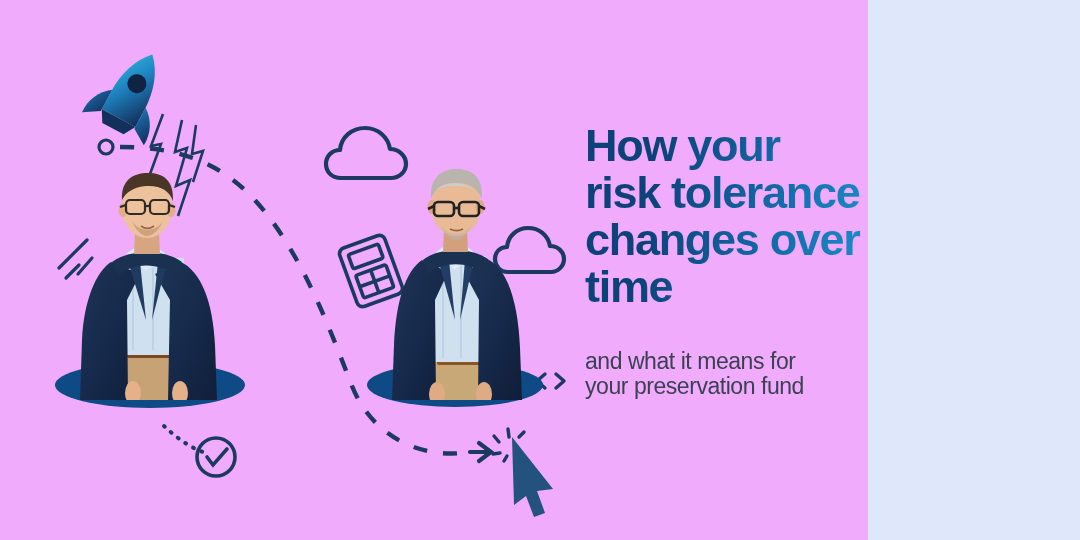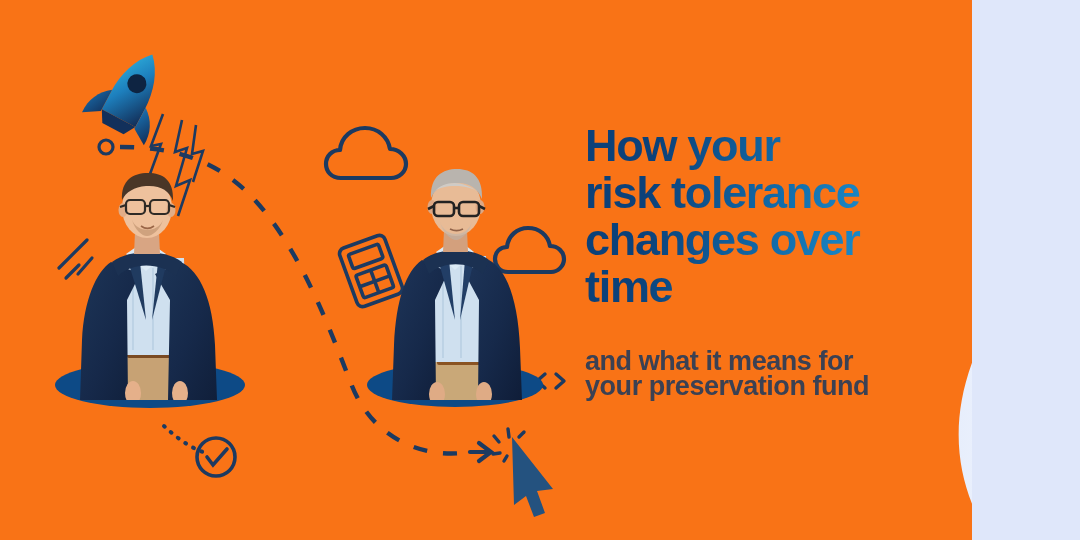--- a/index.html
+++ b/index.html
@@ -2,22 +2,22 @@
 <html><head>
 <meta charset="utf-8">
 <style>
   html,body{margin:0;padding:0;}
   body{
     width:1080px;height:540px;overflow:hidden;
     font-family:"Liberation Sans", sans-serif;
     background:#dfe7fa;
   }
   #banner{
-    position:relative;width:972px;height:540px;overflow:hidden;
-    background:#f97316;
+    position:relative;width:868px;height:540px;overflow:hidden;
+    background:#f0abfc;
   }
   .layer{position:absolute;top:0;left:0;width:1080px;height:540px;}
   svg.layer{display:block;}
 
   
   #text-col{
     position:absolute;left:585px;top:122px;width:350px;
   }
   #headline{
     margin:0;
@@ -45,23 +45,23 @@
       #8fc council 0%,
       #8fc74a 55%,
       #46b7a8 63%,
       #2b9fd4 71%,
       #ef8060 80%,
       #e9616f 88%,
       #d6379b 100%);
   }
   #subhead{
     margin:18px 0 0 0;
-    font-size:27px;
+    font-size:23px;
     line-height:25px;
-    font-weight:bold;
+    font-weight:normal;
     letter-spacing:-0.45px;
     color:#3b4153;
     white-space:pre-line;
   }
 </style>
 </head>
 <body>
 
 <div id="banner">
 

